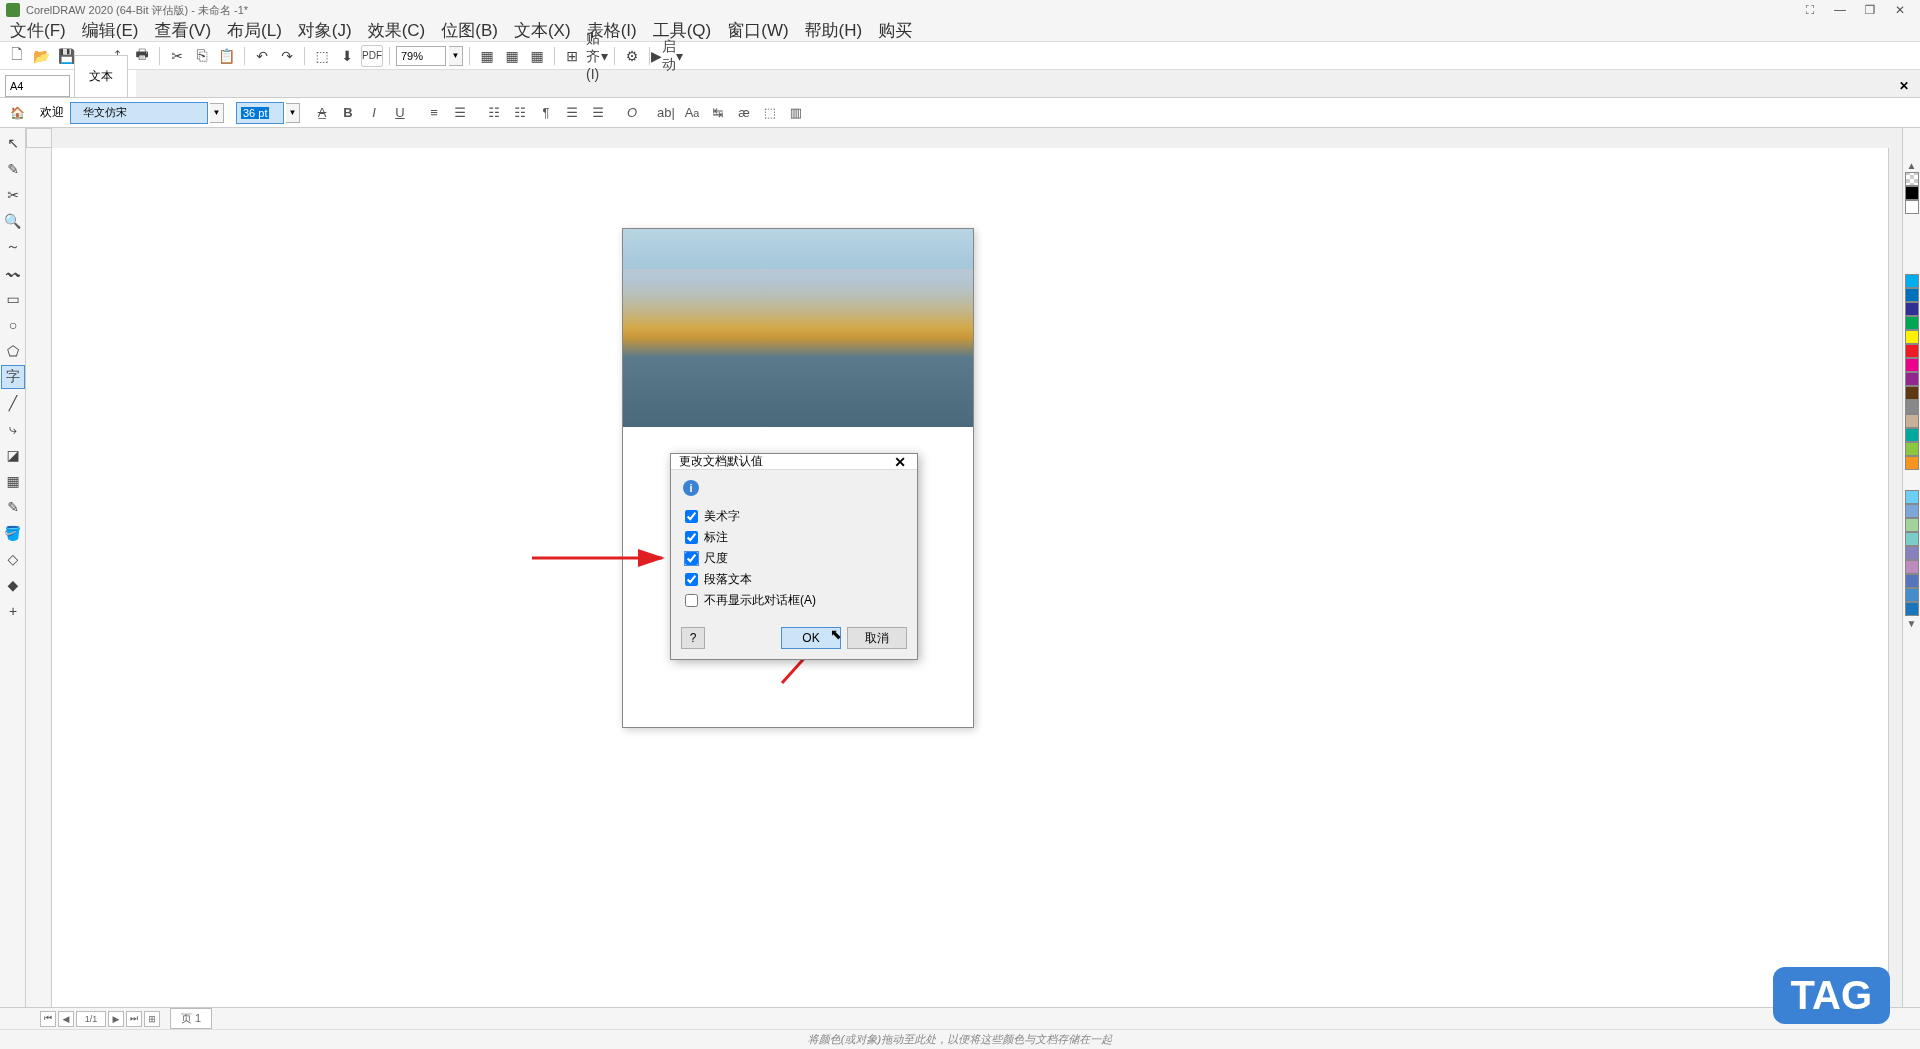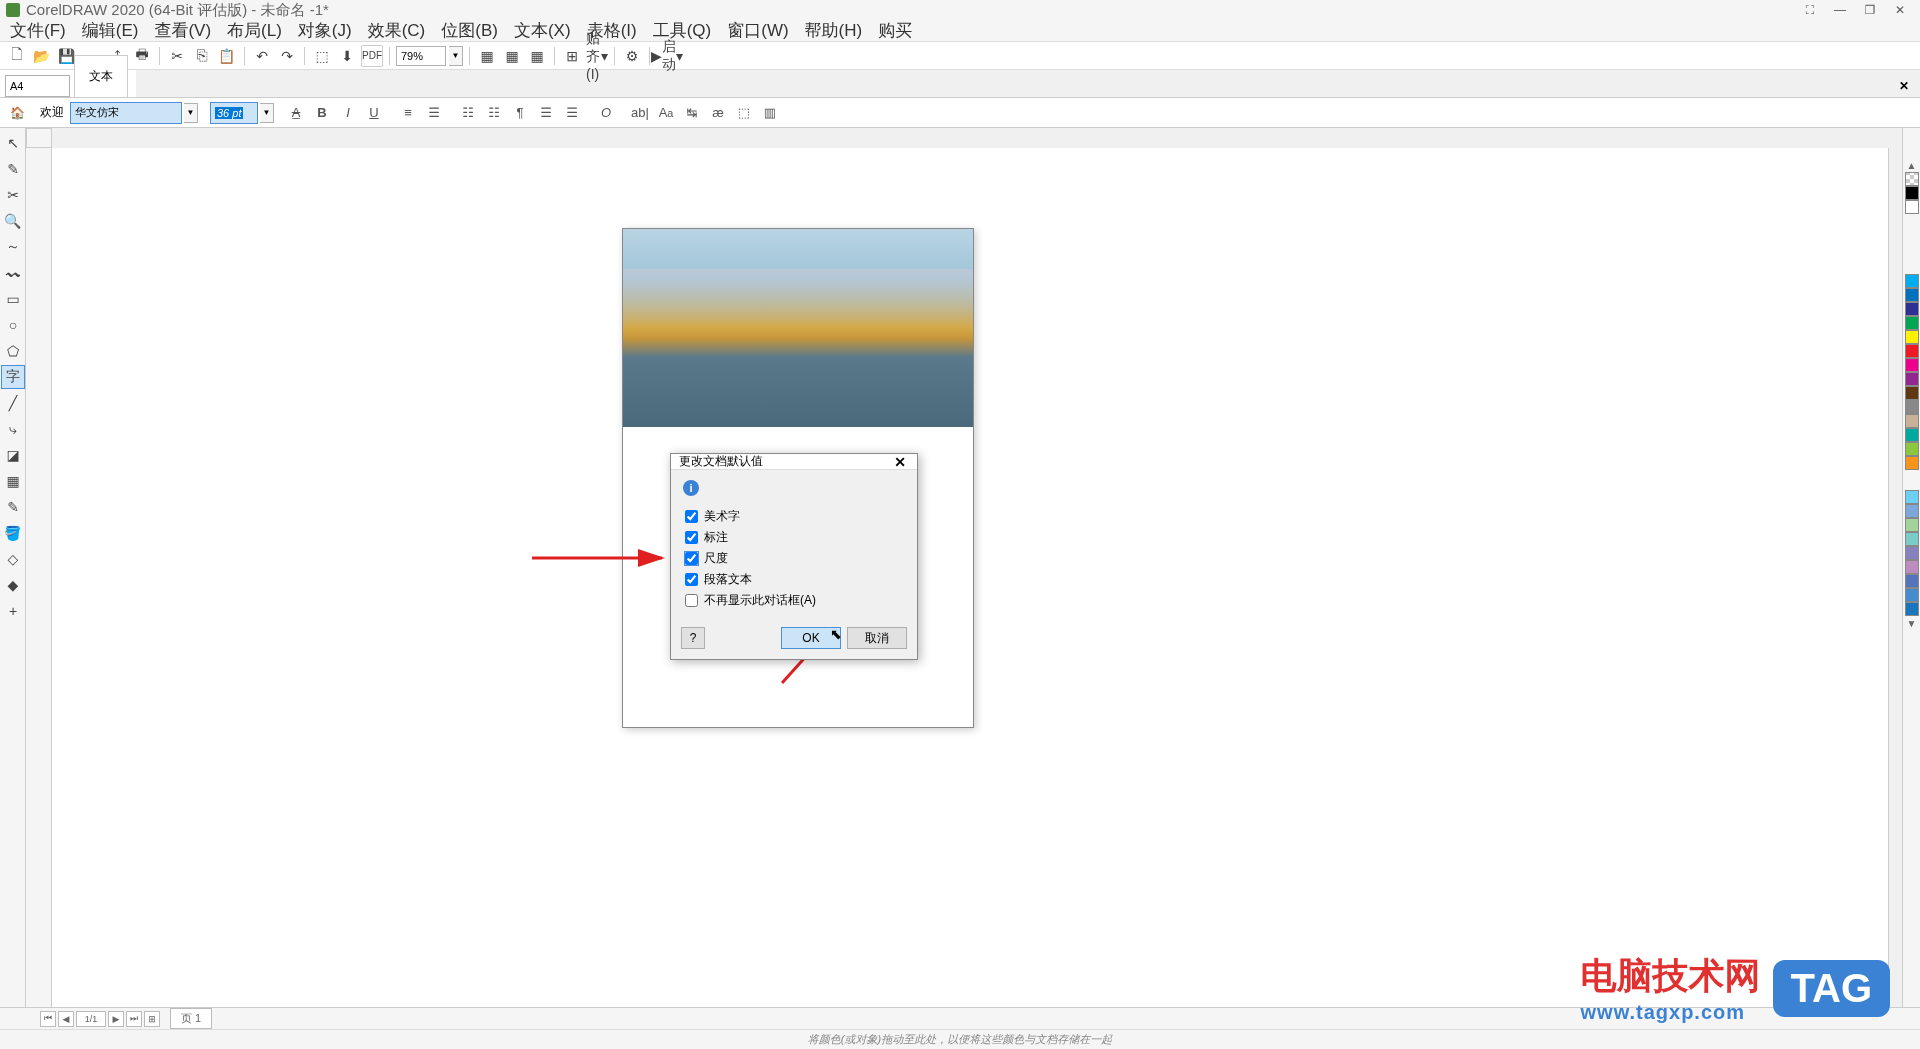--- a/index.html
+++ b/index.html
@@ -1,21 +1,21 @@
 <!DOCTYPE html>
 <html><head>
 <meta charset="utf-8">
 <style>
 * { margin: 0; padding: 0; box-sizing: border-box; font-family: "Microsoft YaHei", sans-serif; }
 body { background: #f0f0f0; overflow: hidden; font-size: 12px; }
 
 .titlebar { height: 20px; background: #f5f5f5; display: flex; align-items: center; padding: 0 6px; justify-content: space-between; }
 .titlebar-left { display: flex; align-items: center; gap: 6px; }
 .titlebar-icon { width: 14px; height: 14px; background: #4a8a3a; border-radius: 2px; display: inline-block; }
-.title-text { color: #666; font-size: 15px; }
+.title-text { color: #666; font-size: 11px; }
 .titlebar-right { display: flex; gap: 2px; }
 .winbtn { width: 28px; height: 18px; display: flex; align-items: center; justify-content: center; color: #555; cursor: pointer; font-size: 12px; }
 
 .menubar { height: 22px; background: #f5f5f5; display: flex; align-items: center; padding: 0 2px; border-bottom: 1px solid #ddd; }
 .menu-item { padding: 2px 8px; font-size: 17px; color: #333; cursor: pointer; }
 
 .toolbar1 { height: 28px; background: #fff; display: flex; align-items: center; padding: 0 6px; gap: 3px; border-bottom: 1px solid #ddd; }
 .tbbtn { width: 22px; height: 22px; display: flex; align-items: center; justify-content: center; color: #444; cursor: pointer; border-radius: 2px; font-size: 14px; }
 .sep { width: 1px; height: 18px; background: #ccc; margin: 0 3px; }
 .zoom-box { width: 50px; height: 20px; border: 1px solid #b0b0b0; background: #fff; font-size: 11px; padding: 0 4px; display: flex; align-items: center; }
@@ -25,22 +25,22 @@
 .tabbar { height: 27px; background: #fff; display: flex; align-items: flex-end; padding-left: 5px; }
 .pagesize { width: 65px; height: 22px; border: 1px solid #b0b0b0; background: #fff; padding: 0 4px; font-size: 11px; display: flex; align-items: center; margin-right: 4px; }
 .tab { padding: 12px 14px; font-size: 12px; border: 1px solid #ccc; border-bottom: none; background: #f0f0f0; margin-right: 8px; cursor: pointer; }
 .tab.active { background: #fff; }
 .tab-close { position: absolute; right: 8px; top: 8px; width: 16px; height: 16px; display: flex; align-items: center; justify-content: center; cursor: pointer; font-weight: bold; }
 
 .tabrow { position: relative; display: flex; align-items: center; border-bottom: 1px solid #ccc; }
 
 .toolbar2 { height: 30px; background: #fff; display: flex; align-items: center; padding: 0 6px; gap: 2px; border-bottom: 1px solid #ccc; }
 .welcome-tab { width: 24px; height: 22px; display: flex; align-items: center; justify-content: center; color: #666; margin-right: 4px; }
-.font-combo { width: 112px; height: 22px; border: 1px solid #4a90d9; background: #cce4f7; padding: 0 4px; font-size: 11px; display: flex; align-items: center; color: #000; text-align: right; }
-.size-combo { width: 48px; height: 22px; border: 1px solid #4a90d9; background: #cce4f7; color: #fff; padding: 0 4px; font-size: 11px; display: flex; align-items: center; font-style: italic; }
+.font-combo { width: 138px; height: 22px; border: 1px solid #4a90d9; background: #cce4f7; padding: 0 12px; font-size: 11px; display: flex; align-items: center; color: #000; text-align: right; }
+.size-combo { width: 48px; height: 22px; border: 1px solid #4a90d9; background: #cce4f7; color: #fff; padding: 0 4px; font-size: 11px; display: flex; align-items: center; }
 .size-combo span { background: #0078d7; color: #fff; padding: 0 2px; }
 .fmt-btn { width: 24px; height: 22px; display: flex; align-items: center; justify-content: center; color: #555; cursor: pointer; font-size: 13px; }
 
 .workspace { position: relative; height: calc(100vh - 170px); display: flex; }
 
 .toolbox { width: 26px; background: #f5f5f5; border-right: 1px solid #ccc; display: flex; flex-direction: column; padding-top: 2px; }
 .tool { width: 24px; height: 24px; display: flex; align-items: center; justify-content: center; color: #444; cursor: pointer; margin: 1px; font-size: 14px; }
 .tool.active { background: #cce4f7; border: 1px solid #4a90d9; }
 
 .ruler-corner { width: 26px; height: 20px; background: #f5f5f5; border: 1px solid #ccc; }
@@ -352,18 +352,14 @@
     <div class="page-nav-btn">▶</div>
     <div class="page-nav-btn">⏭</div>
     <div class="page-nav-btn">⊞</div>
     <div class="page-tab-bottom">页 1</div>
   </div>
 </div>
 
 <div class="hintbar">将颜色(或对象)拖动至此处，以便将这些颜色与文档存储在一起</div>
 
 <div class="watermark">
-  <div>
-    <div class="wm-text">电脑技术网</div>
-    <div class="wm-url">www.tagxp.com</div>
-  </div>
   <div class="wm-tag">TAG</div>
 </div>
 
 </body></html>

